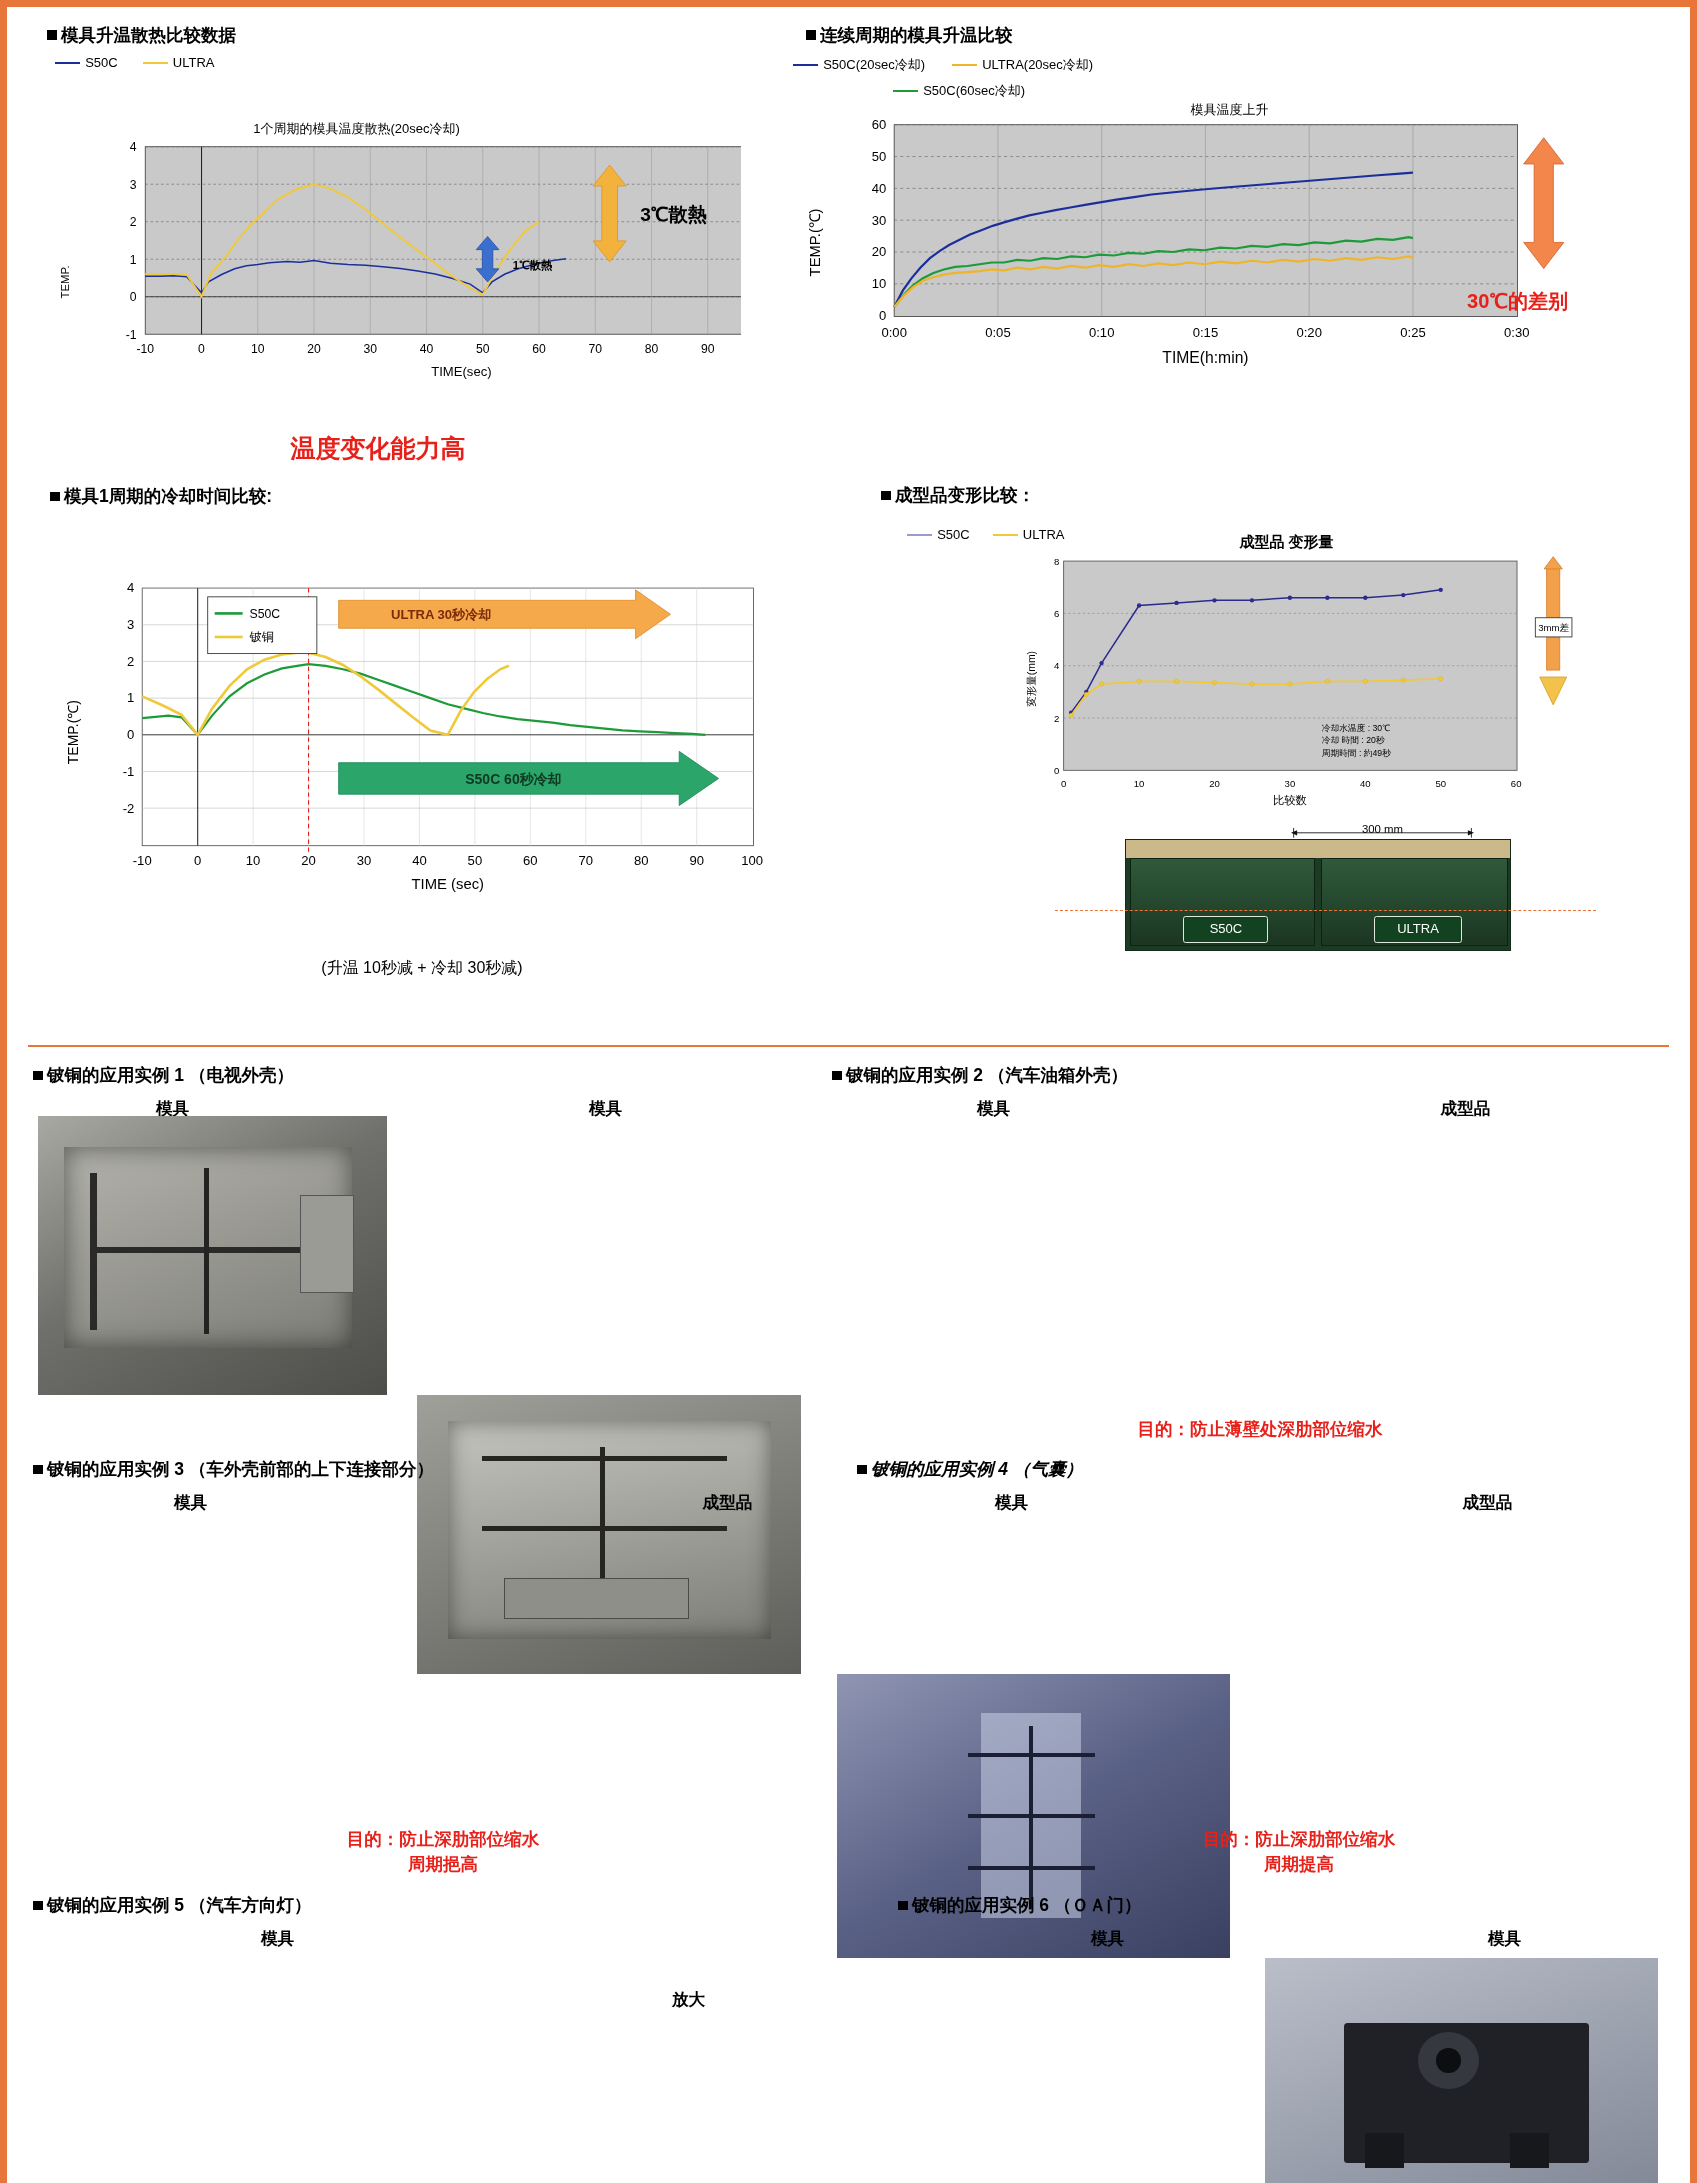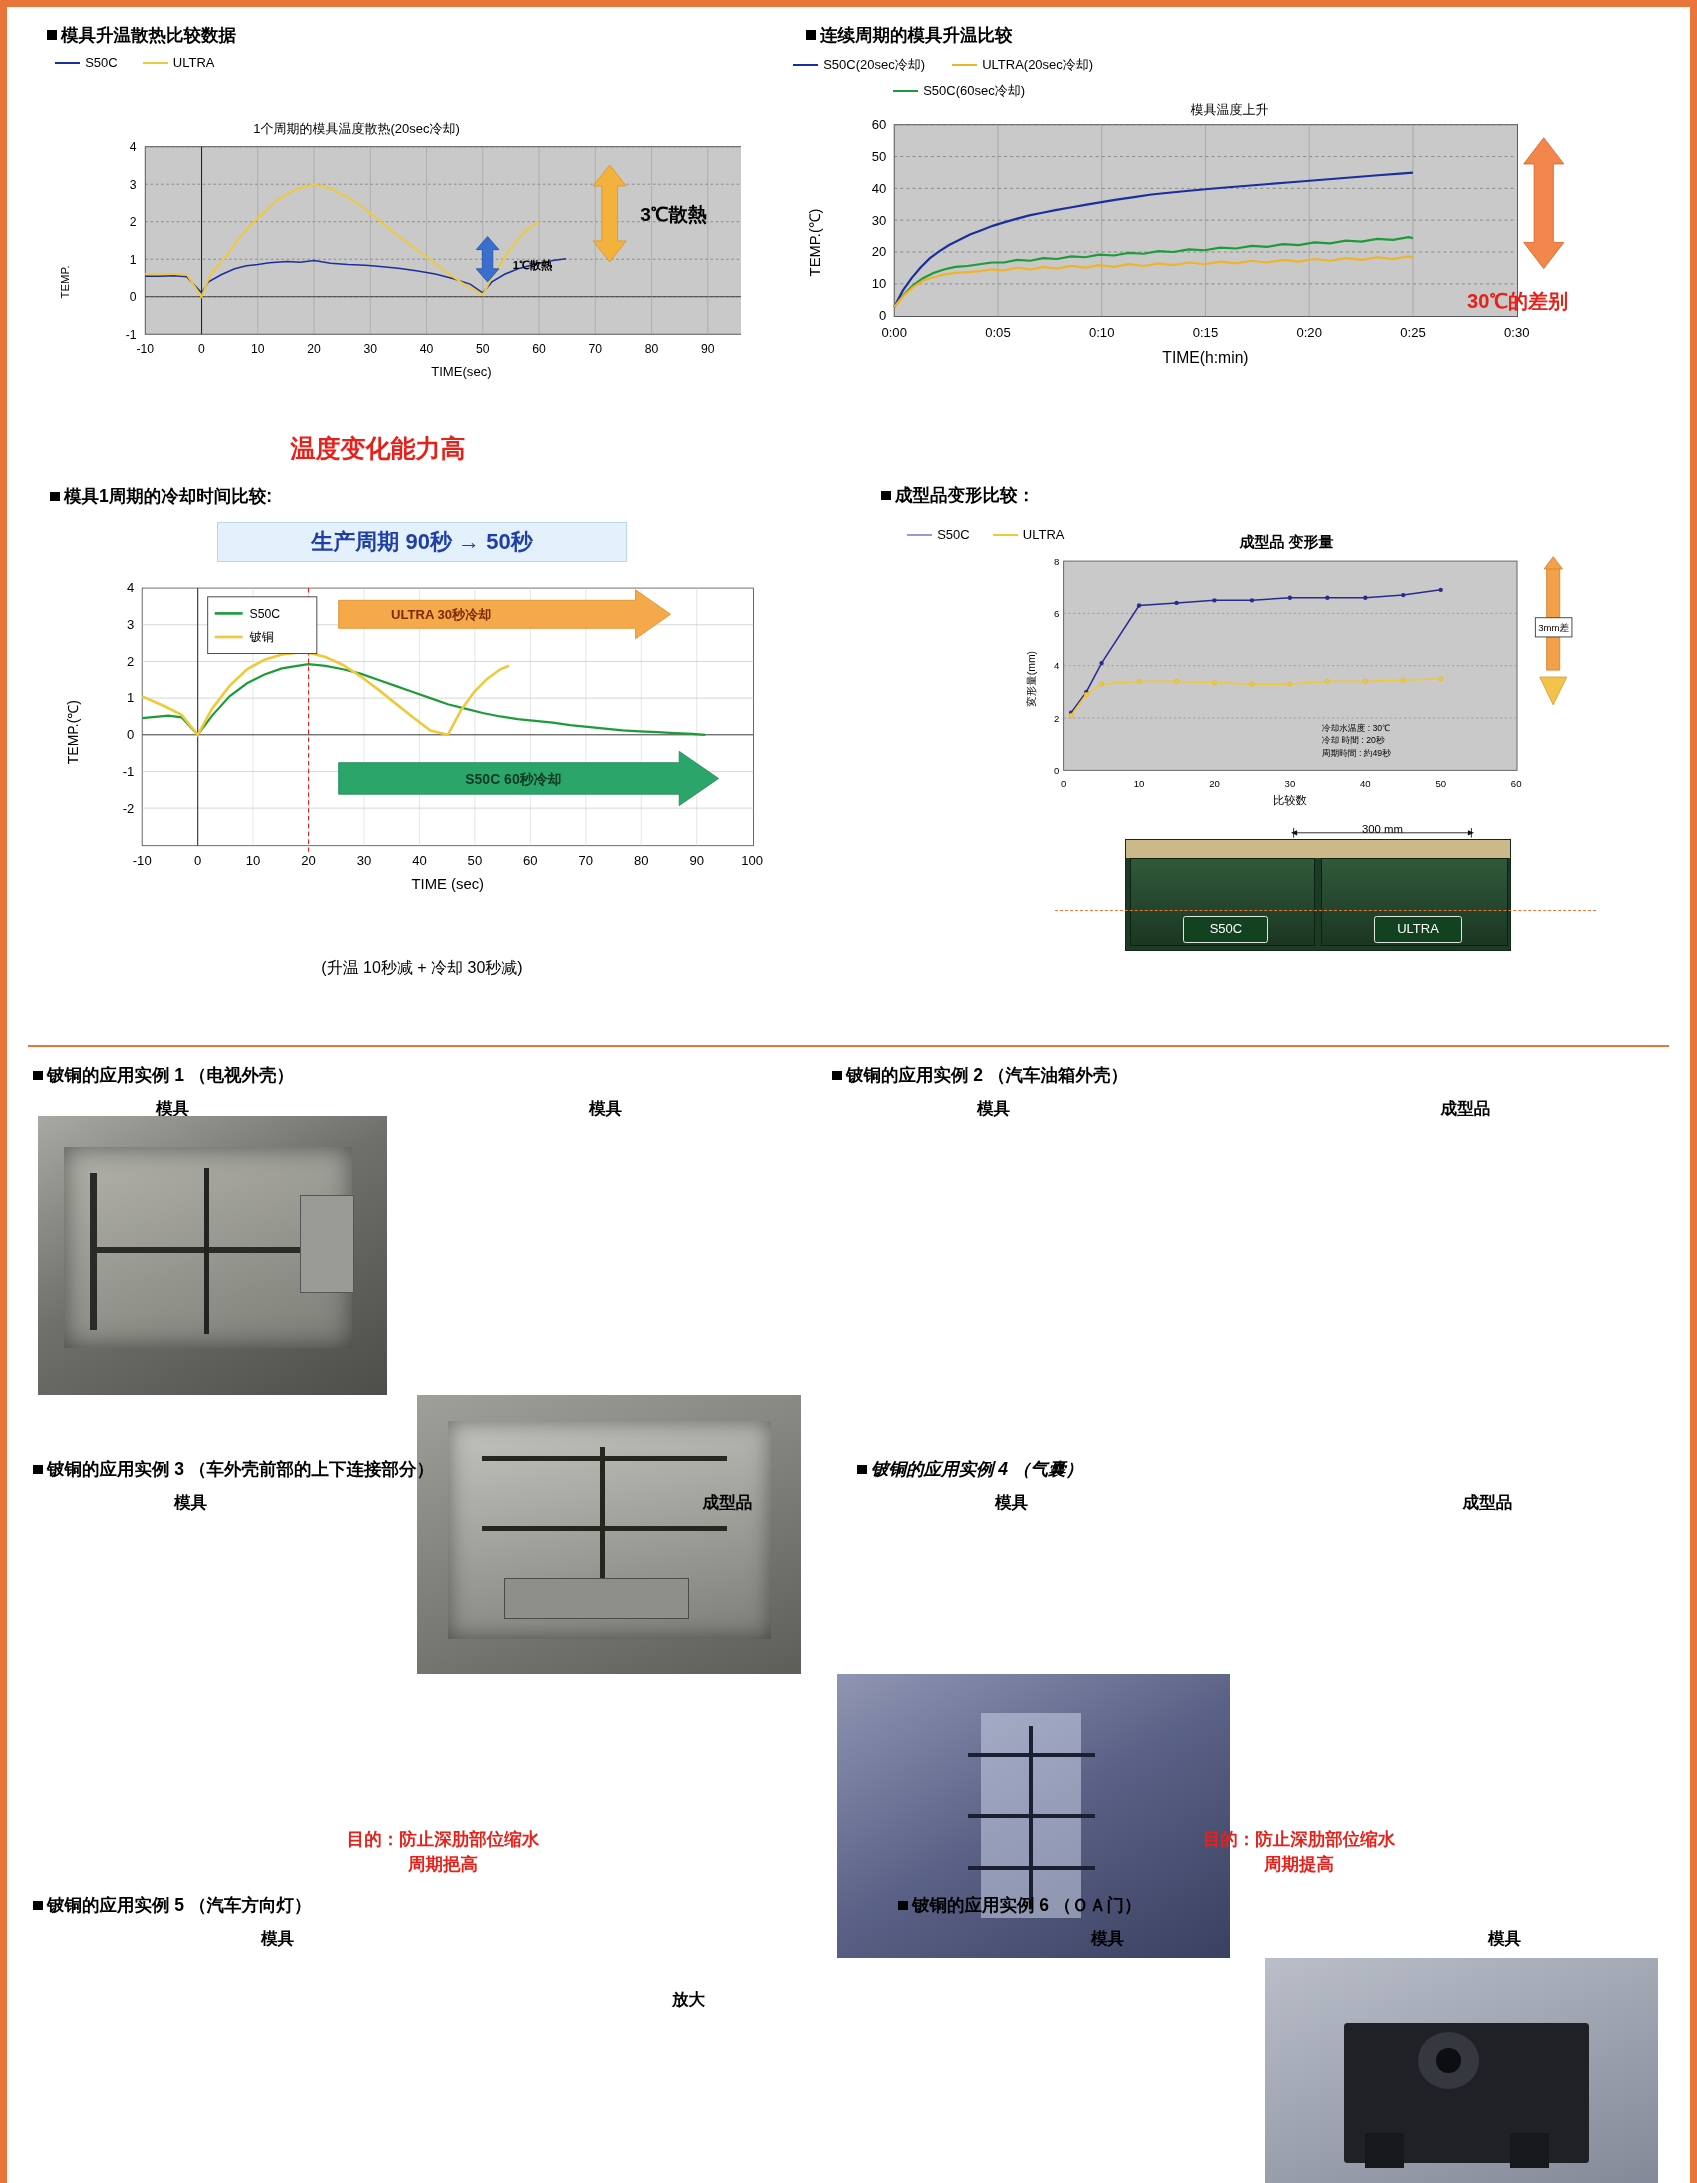--- a/index.html
+++ b/index.html
@@ -178,23 +178,20 @@
       <g>
         <polygon points="1720,50 1766,110 1742,110 1742,290 1766,290 1720,350 1674,290 1698,290 1698,110 1674,110" fill="#f3864a" stroke="#d9652c" stroke-width="2"></polygon>
       </g>
       <text x="1660" y="440" font-size="46" font-weight="bold" font-family="Liberation Sans" fill="#e8201a" text-anchor="middle">30℃的差别</text>
     </svg>
   </div>
 
   <div class="abs" style="left:43px;top:477px;">
     <span class="sq"></span><span class="hdr">模具1周期的冷却时间比较:</span>
   </div>
-  <div class="abs ctr" style="left:210px;top:507px;width:410px;height:40px;background:#e4f0fb;border:1.3px solid #b9d6ef;box-sizing:border-box;">
-    <div style="font-size:22px;font-weight:bold;color:#1f3fa8;line-height:38px;">生产周期  90秒  →  50秒</div>
-  </div>
 
   <div class="abs" style="left:52px;top:568px;width:734px;height:358px;">
     <svg width="734" height="358" viewBox="0 0 1680 820">
       <text x="42" y="360" font-size="32" transform="rotate(-90 42 360)" text-anchor="middle" font-family="Liberation Sans">TEMP.(℃)</text>
       <rect x="190" y="30" width="1400" height="590" fill="#ffffff" stroke="#555" stroke-width="2"></rect>
       <g stroke="#bdbdbd" stroke-width="1.4">
         <line x1="190" y1="30" x2="1590" y2="30"></line>
         <line x1="190" y1="114" x2="1590" y2="114"></line>
         <line x1="190" y1="198" x2="1590" y2="198"></line>
         <line x1="190" y1="282" x2="1590" y2="282"></line>
@@ -405,20 +402,21 @@
     <div class="abs" style="left:131px;top:192px;width:127px;height:4.4px;background:#1b1f33;"></div>
     <div class="abs" style="left:192px;top:52px;width:4.4px;height:183px;background:#1b1f33;"></div>
   </div>
   <div class="photo abs" style="left:1258px;top:1109px;width:393px;height:284px;background:linear-gradient(160deg,#b9bec9,#7b8190);">
     <div class="abs" style="left:79px;top:65px;width:245px;height:140px;background:#1f2126;border-radius:3.5px;"></div>
     <div class="abs" style="left:153px;top:74px;width:61px;height:57px;background:#35383e;border-radius:50%;"></div>
     <div class="abs" style="left:171px;top:90px;width:24.5px;height:24.5px;background:#0d0e11;border-radius:50%;"></div>
     <div class="abs" style="left:100px;top:175px;width:39px;height:35px;background:#17181c;"></div>
     <div class="abs" style="left:245px;top:175px;width:39px;height:35px;background:#17181c;"></div>
   </div>
+  <div class="abs ctr redbig" style="left:943px;top:1402px;width:620px;font-size:17.5px;">目的：防止薄壁处深肋部位缩水</div>
 
   <div class="abs" style="left:26px;top:1450px;">
     <span class="sq"></span><span class="hdr">铍铜的应用实例 3 （车外壳前部的上下连接部分）</span>
   </div>
   <div class="abs ctr cap" style="left:105px;top:1477px;width:157px;">模具</div>
   <div class="abs ctr cap" style="left:633px;top:1477px;width:175px;">成型品</div>
 
   <div class="abs" style="left:850px;top:1450px;font-style:italic;">
     <span class="sq"></span><span class="hdr">铍铜的应用实例 4 （气囊）</span>
   </div>

